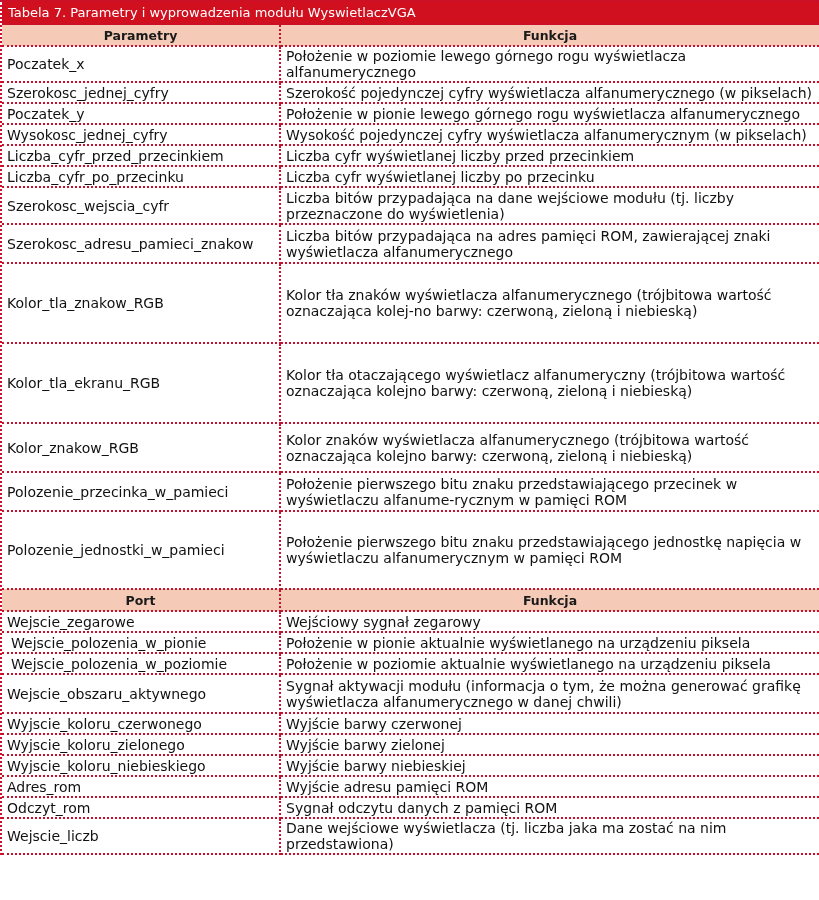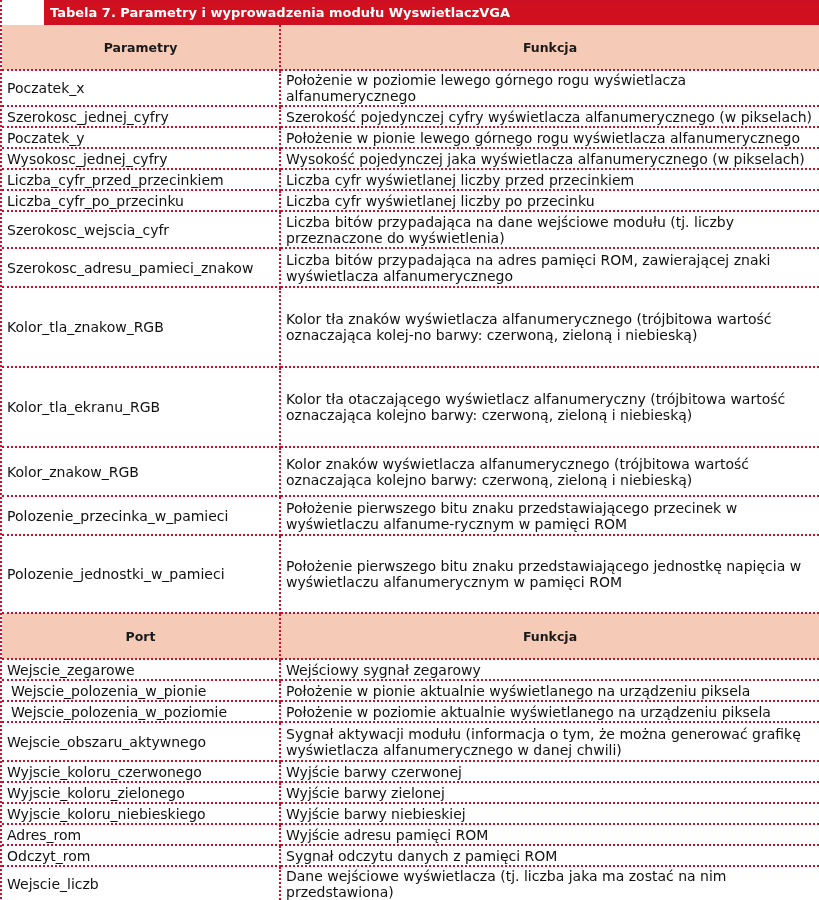--- a/index.html
+++ b/index.html
@@ -1,31 +1,30 @@
 <!DOCTYPE html>
 <html><head>
   <meta charset="utf-8">
   <style>
     html, body { margin: 0; padding: 0; background: #ffffff; }
     body { width: 819px; height: 900px; overflow: hidden; font-family: "DejaVu Sans", "Liberation Sans", sans-serif; }
     .wrap { position: relative; width: 817px; border-left: 2px dotted #c8102e; border-right: 2px dotted #c8102e; }
     .title {
       height: 21px; line-height: 21px; background: #d0101f; color: #ffffff;
-      font-weight: bold; font-size: 13px; padding-left: 6px;
+      font-weight: normal; font-size: 13px; padding-left: 6px;
       border-top: 2px dotted #c8102e;
       border-bottom: 2px dotted #c8102e;
       letter-spacing: 0px;
-      margin-left: 42px;
     }
     table { border-collapse: collapse; width: 100%; table-layout: fixed; }
     col.c1 { width: 278px; }
     col.c2 { width: auto; }
     th {
       background: #f5cbb8; color: #1a1a1a; font-weight: bold; font-size: 12.5px;
-      text-align: center; padding: 12px; height: 20px;
+      text-align: center; padding: 0; height: 20px;
       border-bottom: 2px dotted #c8102e;
     }
     th.c1h { border-right: 2px dotted #c8102e; }
     td {
       font-size: 14px; color: #111; padding: 1px 6px 1px 5px; vertical-align: middle;
       border-bottom: 2px dotted #c8102e; line-height: 16px;
     }
     td.c1 { border-right: 2px dotted #c8102e; }
     tr.h1 td { height: 17px; }
     tr.h2 td { height: 33px; }
@@ -57,21 +56,21 @@
       <tr class="h1">
         <td class="c1">Szerokosc_jednej_cyfry</td>
         <td>Szerokość pojedynczej cyfry wyświetlacza alfanumerycznego (w pikselach)</td>
       </tr>
       <tr class="h1">
         <td class="c1">Poczatek_y</td>
         <td>Położenie w pionie lewego górnego rogu wyświetlacza alfanumerycznego</td>
       </tr>
       <tr class="h1">
         <td class="c1">Wysokosc_jednej_cyfry</td>
-        <td>Wysokość pojedynczej jaka wyświetlacza alfanumerycznego (w pikselach)</td>
+        <td>Wysokość pojedynczej cyfry wyświetlacza alfanumerycznym (w pikselach)</td>
       </tr>
       <tr class="h1">
         <td class="c1">Liczba_cyfr_przed_przecinkiem</td>
         <td>Liczba cyfr wyświetlanej liczby przed przecinkiem</td>
       </tr>
       <tr class="h1">
         <td class="c1">Liczba_cyfr_po_przecinku</td>
         <td>Liczba cyfr wyświetlanej liczby po przecinku</td>
       </tr>
       <tr class="h2">

